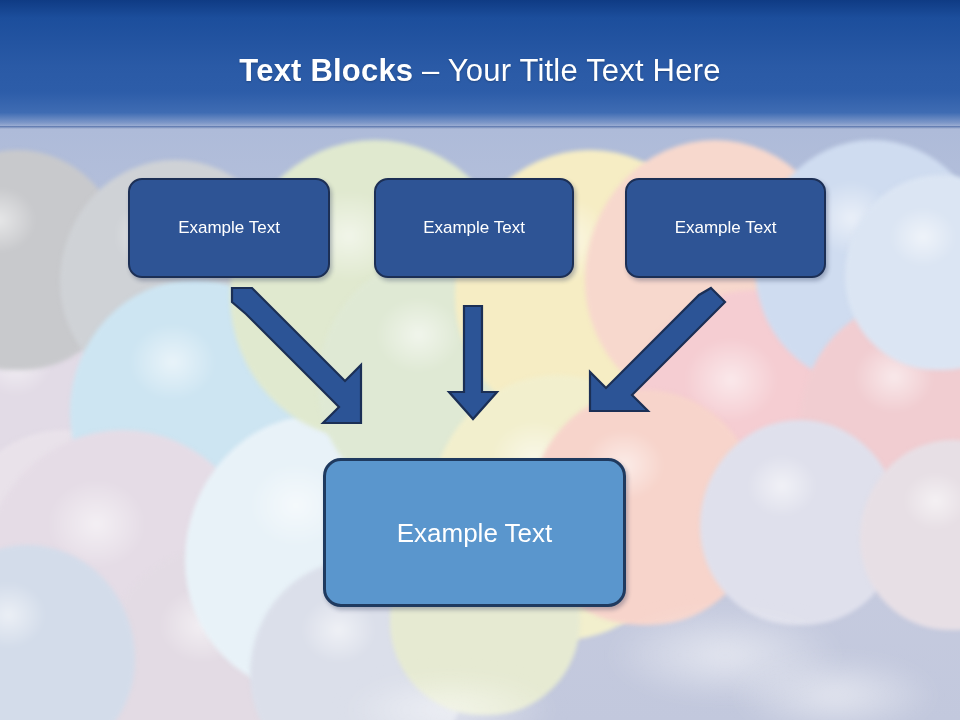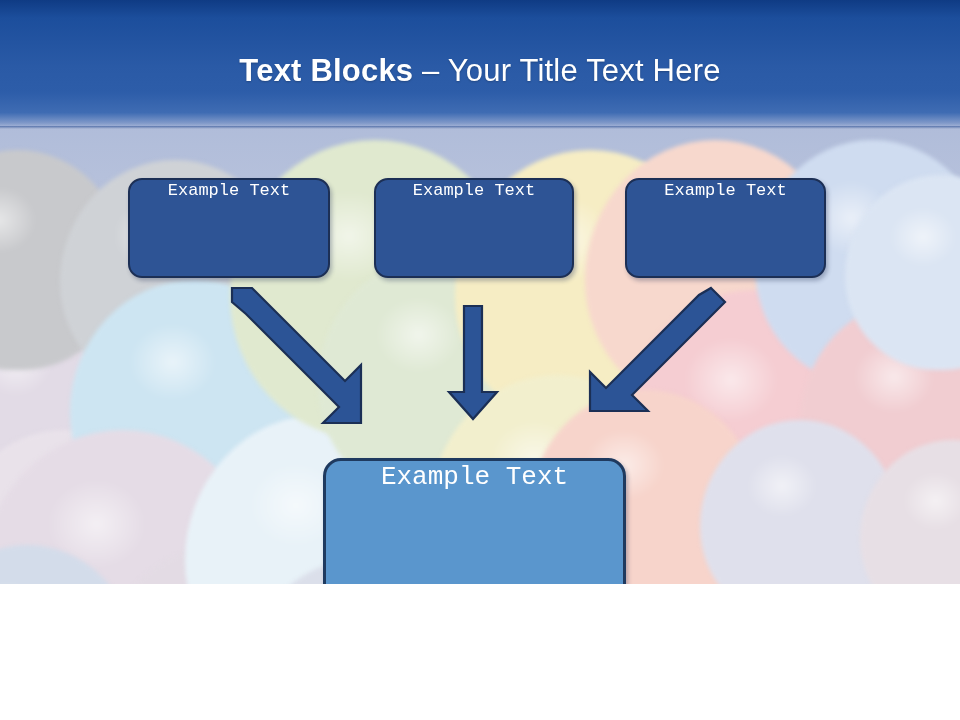--- a/index.html
+++ b/index.html
@@ -3,21 +3,21 @@
 <meta charset="utf-8">
 <style>
   html, body {
     margin: 0;
     padding: 0;
     background: #ffffff;
   }
   #slide {
     position: relative;
     width: 960px;
-    height: 584px;
+    height: 720px;
     overflow: hidden;
     font-family: "Liberation Sans", "DejaVu Sans", sans-serif;
     background: #b9c2da;
   }
 
   
   .bg-layer {
     position: absolute;
     inset: 0;
     overflow: hidden;
@@ -94,25 +94,25 @@
   }
   .slide-title .t-bold { font-weight: bold; }
   .slide-title .t-reg  { font-weight: normal; }
   .slide-title .t-dash { font-weight: normal; }
 
   
   .box {
     position: absolute;
     box-sizing: border-box;
     display: flex;
+    align-items: center;
     justify-content: center;
     color: #ffffff;
     text-align: center;
     box-shadow: 2px 3px 4px rgba(25,40,80,.30);
-    font-family: Liberation Mono, monospace;
   }
   .box-top {
     background: #2e5495;
     border: 2.5px solid #1c2f55;
     border-radius: 14px;
     font-size: 17px;
     line-height: 22px;
   }
   .box-bottom {
     background: #5a96cd;

